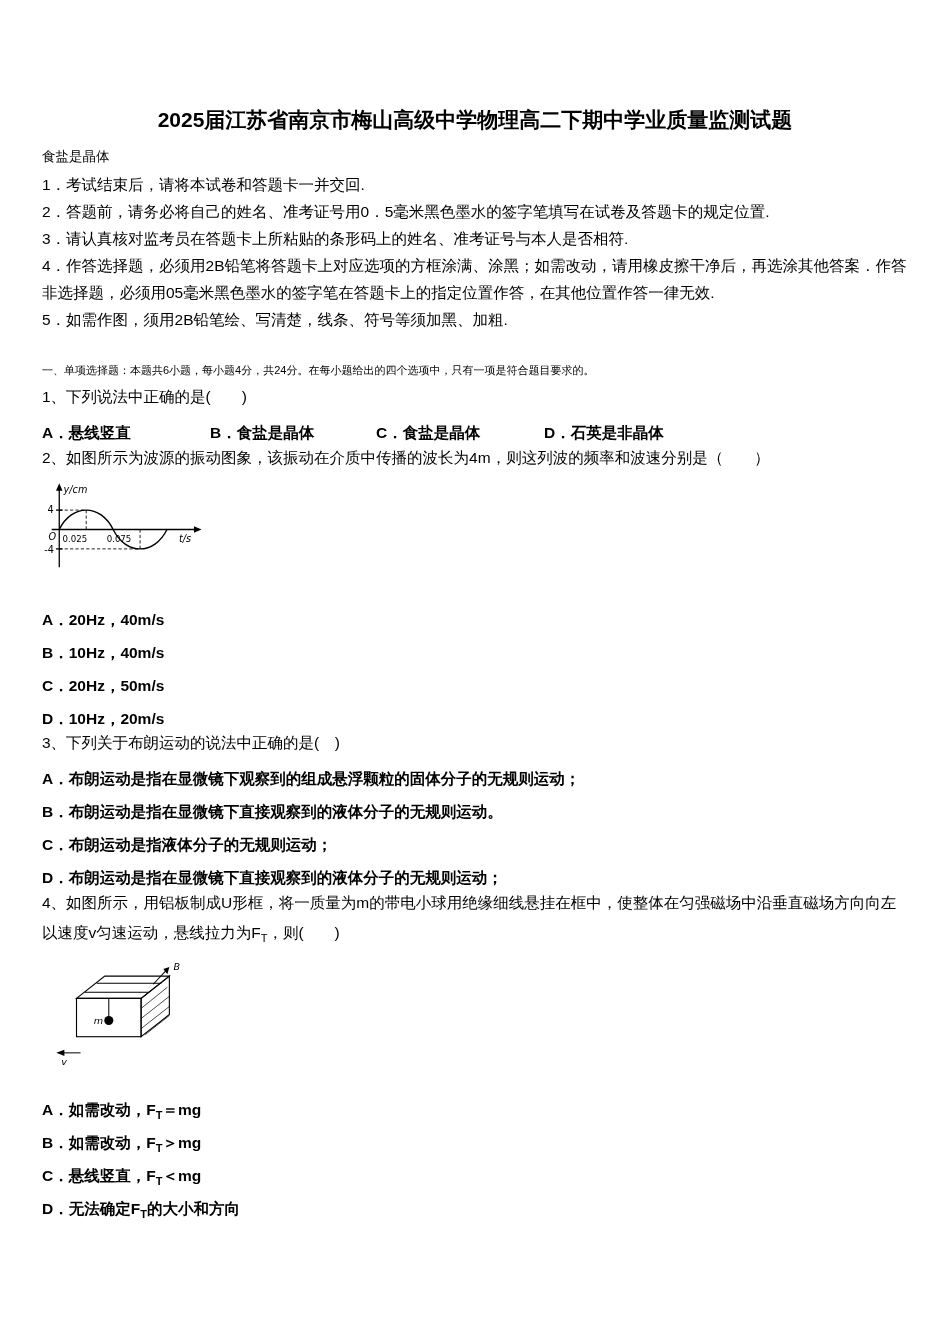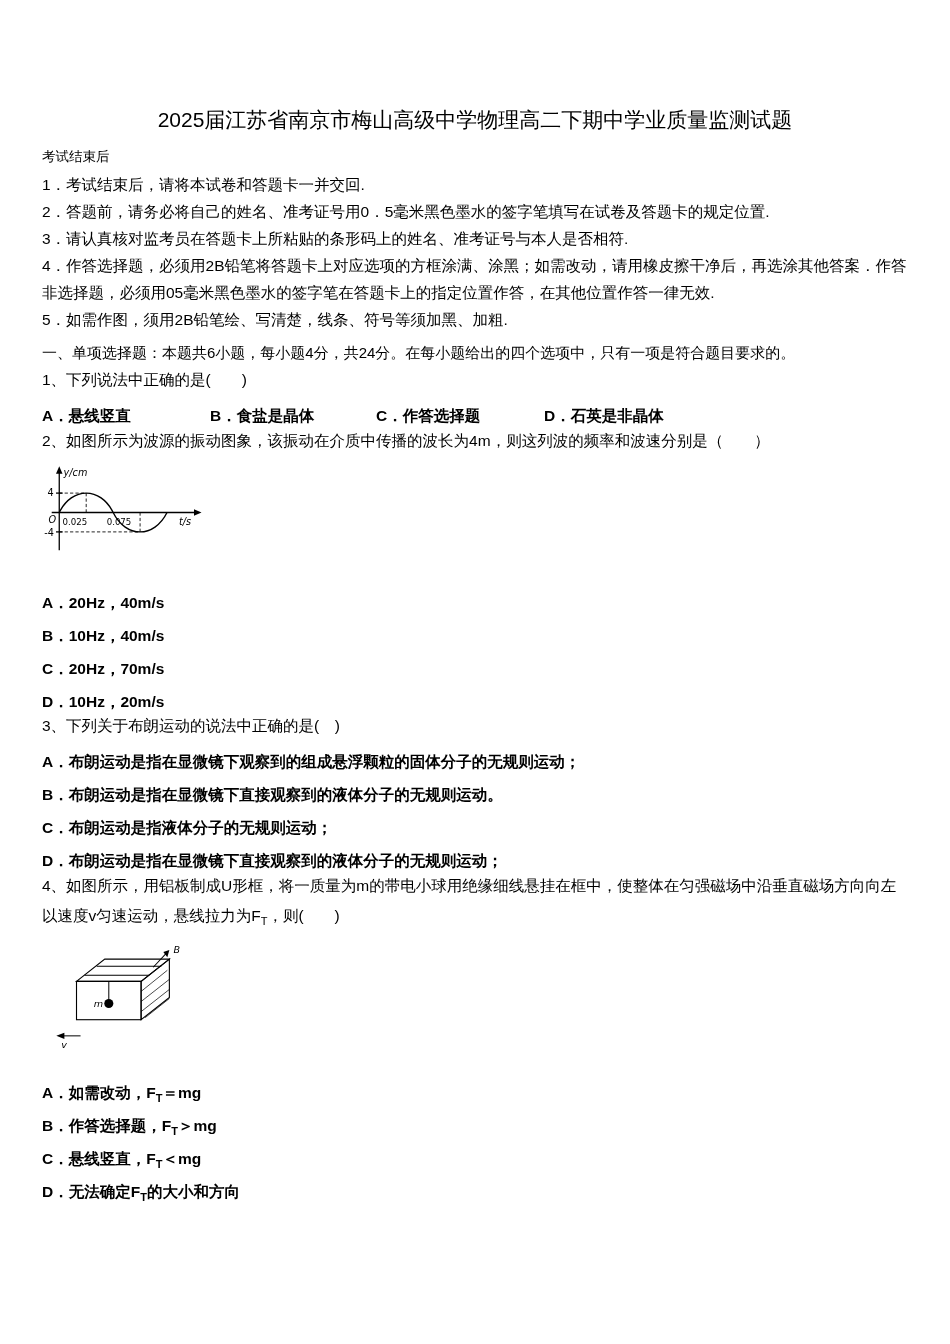--- a/index.html
+++ b/index.html
@@ -3,56 +3,56 @@
 <meta charset="utf-8">
 <style>
   * { margin:0; padding:0; box-sizing:border-box; }
   html,body { background:#ffffff; }
   body {
     width:950px; height:1344px;
     font-family:"Liberation Sans","DejaVu Sans",sans-serif;
     color:#000;
   }
   .page { width:950px; height:1344px; padding:106px 42px 0 42px; overflow:hidden; background:#fff; }
-  .title { font-size:21px; font-weight:400; text-align:center; line-height:1.3; margin-bottom:15px; }
+  .title { font-size:21px; font-weight:700; text-align:center; line-height:1.3; margin-bottom:15px; }
   .notice-head { font-size:13.5px; margin-bottom:5px; }
   .note { font-size:15.5px; line-height:27px; }
-  .section-head { font-size:15px; line-height:26px; margin-top:7px; }
+  .section-head { font-size:11px; line-height:26px; margin-top:24px; }
   .stem { font-size:15.5px; line-height:27px; }
   .stem-q4 { line-height:30px; }
   .opt-row { margin-top:12px; font-weight:700; font-size:15.5px; line-height:22px; }
   .opt-inline { display:inline-block; }
   .w1 { width:168px; } .w2 { width:166px; } .w3 { width:168px; }
   .opt { margin-top:13px; font-weight:700; font-size:15.5px; line-height:20px; }
   .opt-first { margin-top:32px; }
   sub { font-size:11px; line-height:0; }
   .fig { display:block; }
   .fig1 { margin:10px 0 0 2px; }
   .fig2 { margin:12px 0 0 12px; }
   svg text { font-family:"DejaVu Sans",sans-serif; }
 </style>
 </head>
 <body>
 
 <div class="page">
 
   <div class="title">2025届江苏省南京市梅山高级中学物理高二下期中学业质量监测试题</div>
 
-  <div class="notice-head">考试结束后</div>
+  <div class="notice-head">食盐是晶体</div>
   <div class="note">1．考试结束后，请将本试卷和答题卡一并交回.</div>
   <div class="note">2．答题前，请务必将自己的姓名、准考证号用0．5毫米黑色墨水的签字笔填写在试卷及答题卡的规定位置.</div>
   <div class="note">3．请认真核对监考员在答题卡上所粘贴的条形码上的姓名、准考证号与本人是否相符.</div>
   <div class="note">4．作答选择题，必须用2B铅笔将答题卡上对应选项的方框涂满、涂黑；如需改动，请用橡皮擦干净后，再选涂其他答案．作答非选择题，必须用05毫米黑色墨水的签字笔在答题卡上的指定位置作答，在其他位置作答一律无效.</div>
   <div class="note">5．如需作图，须用2B铅笔绘、写清楚，线条、符号等须加黑、加粗.</div>
 
   <div class="section-head">一、单项选择题：本题共6小题，每小题4分，共24分。在每小题给出的四个选项中，只有一项是符合题目要求的。</div>
 
   <div class="stem">1、下列说法中正确的是(　　)</div>
   <div class="opt-row">
-    <span class="opt-inline w1">A．悬线竖直</span><span class="opt-inline w2">B．食盐是晶体</span><span class="opt-inline w3">C．作答选择题</span><span class="opt-inline">D．石英是非晶体</span>
+    <span class="opt-inline w1">A．悬线竖直</span><span class="opt-inline w2">B．食盐是晶体</span><span class="opt-inline w3">C．食盐是晶体</span><span class="opt-inline">D．石英是非晶体</span>
   </div>
 
   <div class="stem">2、如图所示为波源的振动图象，该振动在介质中传播的波长为4m，则这列波的频率和波速分别是（　　）</div>
 
   <svg class="fig fig1" width="162" height="97" viewBox="0 0 150 90">
     <g stroke="#000" stroke-width="1.2" fill="none">
       <line x1="14" y1="6" x2="14" y2="80"></line>
       <line x1="7" y1="45" x2="141" y2="45"></line>
       <line x1="11" y1="27" x2="17" y2="27"></line>
       <line x1="11" y1="63" x2="17" y2="63"></line>
@@ -74,21 +74,21 @@
       <text x="0" y="67" font-size="9">-4</text>
       <text x="4" y="55" font-size="9" font-style="italic">O</text>
       <text x="17" y="57" font-size="8">0.025</text>
       <text x="58" y="57" font-size="8">0.075</text>
       <text x="125" y="57" font-size="9" font-style="italic">t/s</text>
     </g>
   </svg>
 
   <div class="opt opt-first">A．20Hz，40m/s</div>
   <div class="opt">B．10Hz，40m/s</div>
-  <div class="opt">C．20Hz，70m/s</div>
+  <div class="opt">C．20Hz，50m/s</div>
   <div class="opt">D．10Hz，20m/s</div>
 
   <div class="stem">3、下列关于布朗运动的说法中正确的是(　)</div>
   <div class="opt">A．布朗运动是指在显微镜下观察到的组成悬浮颗粒的固体分子的无规则运动；</div>
   <div class="opt">B．布朗运动是指在显微镜下直接观察到的液体分子的无规则运动。</div>
   <div class="opt">C．布朗运动是指液体分子的无规则运动；</div>
   <div class="opt">D．布朗运动是指在显微镜下直接观察到的液体分子的无规则运动；</div>
 
   <div class="stem stem-q4">
     <span>4、如图所示，用铝板制成U形框，将一质量为m的带电小球用绝缘细线悬挂在框中，使整体在匀强磁场中沿垂直磁场方向向左以速度v匀速运动，悬线拉力为F</span><sub>T</sub><span>，则(　　)</span>
@@ -124,21 +124,21 @@
       <text x="118" y="10">B</text>
       <text x="39" y="63">m</text>
       <text x="7" y="104">v</text>
     </g>
   </svg>
 
   <div class="opt opt-first">
     <span>A．如需改动，F</span><sub>T</sub><span>＝mg</span>
   </div>
   <div class="opt">
-    <span>B．作答选择题，F</span><sub>T</sub><span>＞mg</span>
+    <span>B．如需改动，F</span><sub>T</sub><span>＞mg</span>
   </div>
   <div class="opt">
     <span>C．悬线竖直，F</span><sub>T</sub><span>＜mg</span>
   </div>
   <div class="opt">
     <span>D．无法确定F</span><sub>T</sub><span>的大小和方向</span>
   </div>
 
 </div>
 

